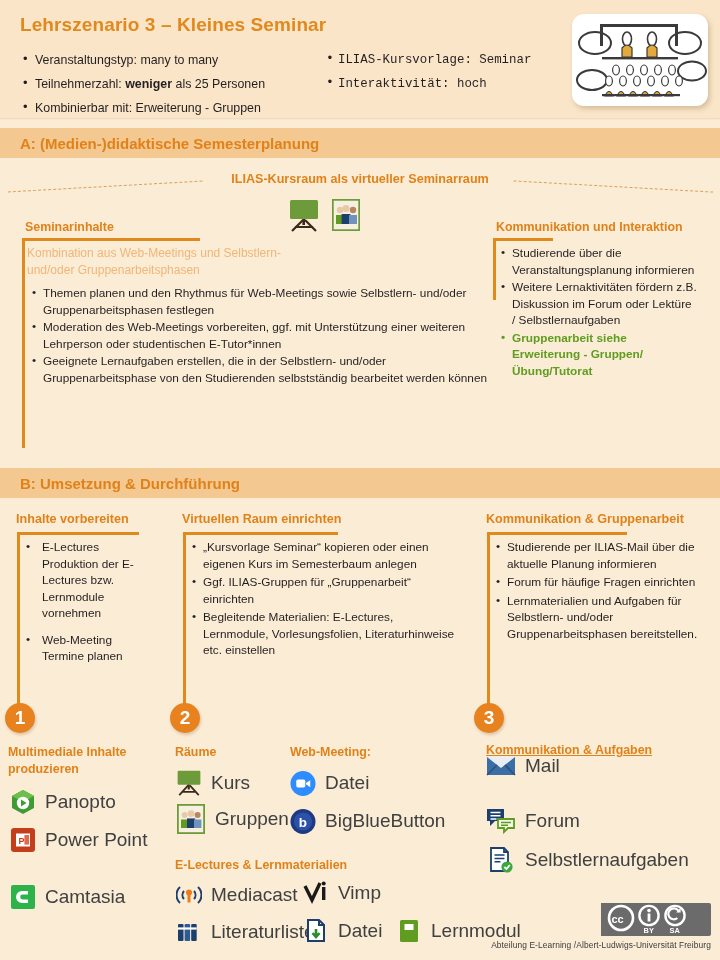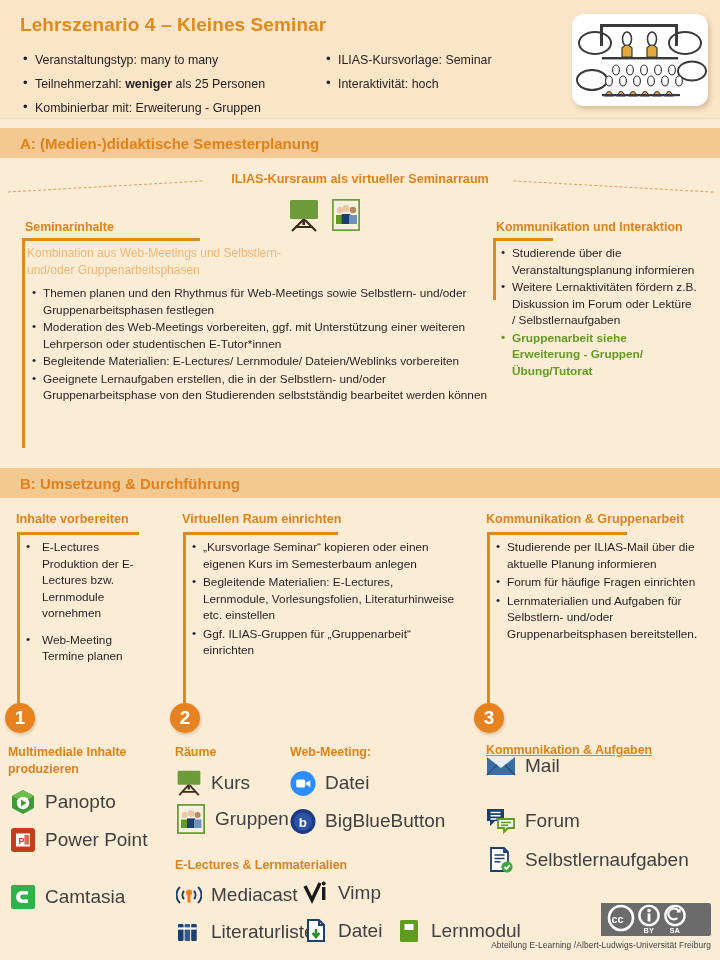--- a/index.html
+++ b/index.html
@@ -12,21 +12,21 @@
   #page { position: relative; width: 720px; height: 960px; background: #fbecd6; }
 
   
   .top-head { position: absolute; left: 0; top: 0; width: 720px; height: 120px; background: #fae5c9; }
   .title {
     position: absolute; left: 20px; top: 14px;
     font-size: 19px; font-weight: bold; color: #e08a1e; letter-spacing: .1px;
   }
   .meta-col { position: absolute; font-size: 12.4px; color: #231f20; line-height: 20px; }
   .meta-col.left { left: 22px; top: 50px; width: 310px; }
-  .meta-col.right { left: 325px; top: 50px; width: 260px; }
+  .meta-col.right { left: 325px; top: 50px; width: 260px; font-family: Liberation Mono, monospace; }
   .meta-li { position: relative; padding-left: 13px; margin-bottom: 4px; white-space: nowrap; }
   .meta-li::before { content: "•"; position: absolute; left: 1px; top: -1px; color: #231f20; font-size: 13px; }
   .meta-li b { font-weight: bold; }
 
   
   .picto {
     position: absolute; right: 12px; top: 14px; width: 136px; height: 92px;
     background: #ffffff; border-radius: 12px;
     box-shadow: 2px 3px 5px rgba(120,90,40,.28);
   }
@@ -104,21 +104,21 @@
     font-size: 8.4px; color: #3b3b3b; letter-spacing: .1px;
   }
   .sep { position: absolute; left: 0; top: 118px; width: 720px; height: 1px; background: #f0ddc0; }
 </style>
 </head>
 <body>
 
 <div id="page">
 
   <div class="top-head">
-    <div class="title">Lehrszenario 4 – Kleines Seminar</div>
+    <div class="title">Lehrszenario 3 – Kleines Seminar</div>
 
     <div class="meta-col left">
       <div class="meta-li">Veranstaltungstyp: many to many</div>
       <div class="meta-li"><span>Teilnehmerzahl: </span><b>weniger</b><span> als 25 Personen</span></div>
       <div class="meta-li">Kombinierbar mit: Erweiterung - Gruppen</div>
     </div>
 
     <div class="meta-col right">
       <div class="meta-li">ILIAS-Kursvorlage: Seminar</div>
       <div class="meta-li">Interaktivität: hoch</div>
@@ -193,21 +193,20 @@
       </svg>
     </span>
   </div>
 
   <div class="colhead" style="left:25px; top:220px;">Seminarinhalte</div>
   <div class="bracket" style="left:22px; top:238px; width:178px; height:210px;"></div>
   <div class="lead-orange" style="left:27px; top:245px; width:300px;">Kombination aus Web-Meetings und Selbstlern- und/oder Gruppenarbeitsphasen</div>
   <div class="body-list" style="left:32px; top:285px; width:455px;">
     <div class="bl">Themen planen und den Rhythmus für Web-Meetings sowie Selbstlern- und/oder Gruppenarbeitsphasen festlegen</div>
     <div class="bl">Moderation des Web-Meetings vorbereiten, ggf. mit Unterstützung einer weiteren Lehrperson oder studentischen E-Tutor*innen</div>
-    <div class="bl">Begleitende Materialien: E-Lectures/ Lernmodule/ Dateien/Weblinks vorbereiten</div>
     <div class="bl">Geeignete Lernaufgaben erstellen, die in der Selbstlern- und/oder Gruppenarbeitsphase von den Studierenden selbstständig bearbeitet werden können</div>
   </div>
 
   <div class="colhead" style="left:496px; top:220px;">Kommunikation und Interaktion</div>
   <div class="bracket" style="left:493px; top:238px; width:60px; height:62px;"></div>
   <div class="body-list" style="left:501px; top:245px; width:196px;">
     <div class="bl">Studierende über die Veranstaltungsplanung informieren</div>
     <div class="bl">Weitere Lernaktivitäten fördern z.B. Diskussion im Forum oder Lektüre / Selbstlernaufgaben</div>
     <div class="bl green">Gruppenarbeit siehe Erweiterung - Gruppen/Übung/Tutorat</div>
   </div>
@@ -221,22 +220,22 @@
     <div class="b-bl" style="padding-left:16px; margin-bottom:10px;">E-Lectures Produktion der E-Lectures bzw. Lernmodule vornehmen</div>
     <div class="b-bl" style="padding-left:16px;">Web-Meeting Termine planen</div>
   </div>
   <div class="numcirc" style="left:5px; top:703px;">1</div>
 
   <div class="b-col-head" style="left:182px; top:512px;">Virtuellen Raum einrichten</div>
   <div class="vbar" style="left:183px; top:532px; height:182px;"></div>
   <div class="hbar" style="left:183px; top:532px; width:155px;"></div>
   <div class="b-body" style="left:192px; top:539px; width:270px;">
     <div class="b-bl">„Kursvorlage Seminar“ kopieren oder einen eigenen Kurs im Semesterbaum anlegen</div>
+    <div class="b-bl">Ggf. ILIAS-Gruppen für „Gruppenarbeit“ einrichten</div>
     <div class="b-bl">Begleitende Materialien: E-Lectures, Lernmodule, Vorlesungsfolien, Literaturhinweise etc. einstellen</div>
-    <div class="b-bl">Ggf. ILIAS-Gruppen für „Gruppenarbeit“ einrichten</div>
   </div>
   <div class="numcirc" style="left:170px; top:703px;">2</div>
 
   <div class="b-col-head" style="left:486px; top:512px;">Kommunikation &amp; Gruppenarbeit</div>
   <div class="vbar" style="left:487px; top:532px; height:182px;"></div>
   <div class="hbar" style="left:487px; top:532px; width:140px;"></div>
   <div class="b-body" style="left:496px; top:539px; width:215px;">
     <div class="b-bl">Studierende per ILIAS-Mail über die aktuelle Planung informieren</div>
     <div class="b-bl">Forum für häufige Fragen einrichten</div>
     <div class="b-bl">Lernmaterialien und Aufgaben für Selbstlern- und/oder Gruppenarbeitsphasen bereitstellen.</div>

